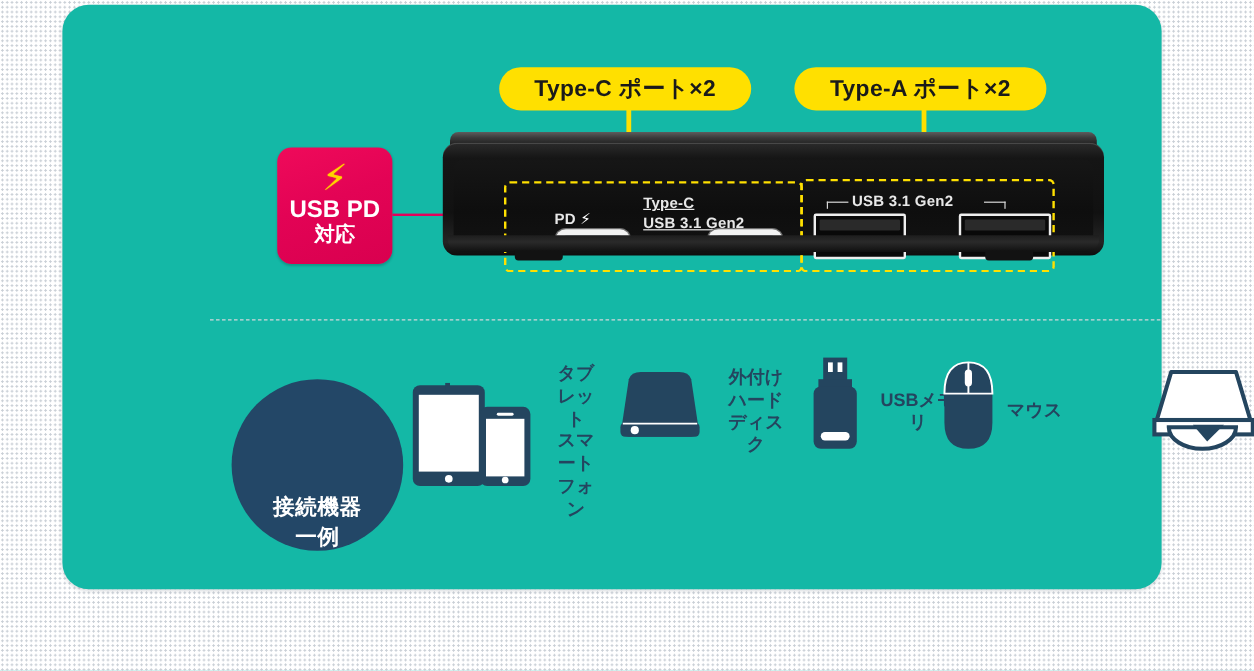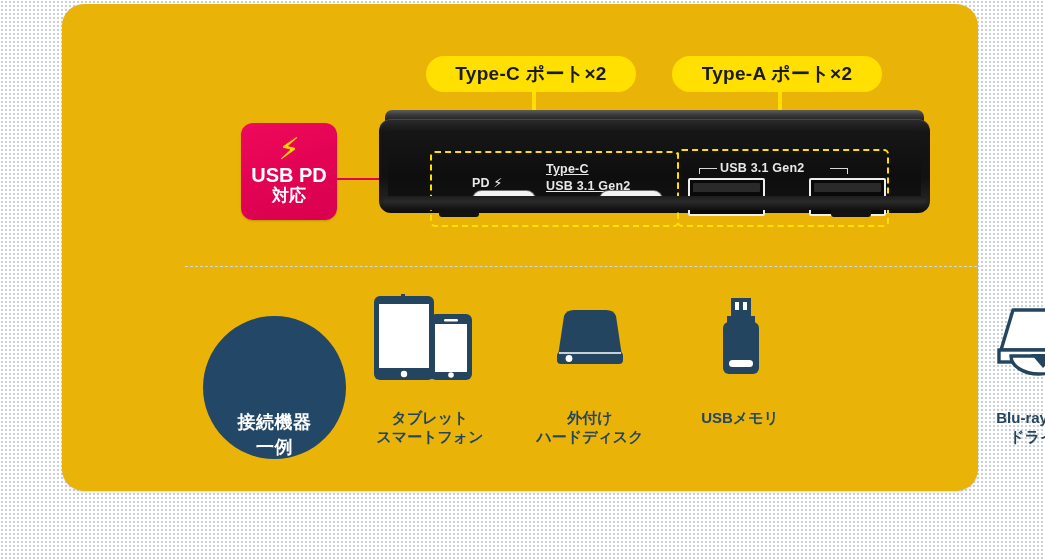--- a/index.html
+++ b/index.html
@@ -6,22 +6,22 @@
   body{
     width:1045px;height:559px;position:relative;overflow:hidden;
     font-family:"Liberation Sans","DejaVu Sans",sans-serif;
     background-color:#ffffff;
     background-image:
       radial-gradient(circle, #c9cfd6 0.9px, rgba(255,255,255,0) 1.1px);
     background-size:4px 4px;
   }
   
   #card{
-    position:absolute;left:62px;top:4px;width:916px;height:487px;
-    background:#eab308;border-radius:22px;
+    position:absolute;left:52px;top:4px;width:916px;height:487px;
+    background:#14b8a6;border-radius:22px;
     box-shadow:0 1px 3px rgba(120,130,140,.28);
   }
   
   .pill{
     position:absolute;background:#ffe000;border-radius:22px;
     color:#1a1a1a;font-weight:bold;font-size:19px;
     display:flex;align-items:center;justify-content:center;
     letter-spacing:.3px;white-space:nowrap;
   }
   #pill-c{left:364px;top:52px;width:210px;height:36px;}
@@ -112,21 +112,21 @@
     border-top:1px dashed #d2d7dc;}
 
   
   #devices{position:absolute;left:123px;top:290px;width:800px;height:170px;}
   #circle{
     position:absolute;left:18px;top:22px;width:143px;height:143px;border-radius:50%;
     background:#234767;color:#fff;font-weight:bold;font-size:18px;line-height:1.35;
     display:flex;flex-direction:column;align-items:center;justify-content:flex-end;
     letter-spacing:.5px;
   }
-  .dev{position:absolute;display:flex;flex-direction:column;align-items:center;gap:16px;}
+  .dev{position:absolute;display:flex;flex-direction:row;align-items:center;}
   .dev .art{height:90px;display:flex;align-items:flex-end;justify-content:center;}
   .dev .cap{margin-top:9px;color:#24455f;font-weight:bold;font-size:15px;
             line-height:1.25;text-align:center;white-space:pre-line;}
   #dev-tablet{left:165px;top:0;width:160px;}
   #dev-hdd{left:325px;top:0;width:160px;}
   #dev-usbmem{left:485px;top:0;width:140px;}
   #dev-mouse{left:600px;top:0;width:120px;}
   #dev-printer{left:690px;top:0;width:120px;}
   #dev-bluray{left:775px;top:0;width:160px;}
 </style>
@@ -249,20 +249,31 @@
           <rect x="30" y="8" width="4" height="8" fill="#ffffff"></rect>
           <rect x="38" y="8" width="4" height="8" fill="#ffffff"></rect>
           <rect x="22" y="22" width="28" height="8" fill="#24455f"></rect>
           <rect x="18" y="28" width="36" height="52" rx="6" fill="#24455f"></rect>
           <rect x="24" y="66" width="24" height="7" rx="3.5" fill="#ffffff"></rect>
         </svg>
       </div>
       <div class="cap">USBメモリ</div>
     </div>
 
+    <div class="dev" id="dev-mouse">
+      <div class="art">
+        <svg width="64" height="90" viewBox="0 0 64 90">
+          <path d="M32 8 Q52 8 52 34 L52 58 Q52 80 32 80 Q12 80 12 58 L12 34 Q12 8 32 8 Z" fill="#24455f"></path>
+          <path d="M32 8 Q52 8 52 34 L12 34 Q12 8 32 8 Z" fill="#24455f" stroke="#ffffff" stroke-width="1.6"></path>
+          <line x1="32" y1="8" x2="32" y2="34" stroke="#ffffff" stroke-width="1.6"></line>
+          <rect x="29" y="14" width="6" height="14" rx="3" fill="#ffffff"></rect>
+        </svg>
+      </div>
+      <div class="cap">マウス</div>
+    </div>
 
 
     <div class="dev" id="dev-bluray">
       <div class="art">
         <svg width="106" height="90" viewBox="0 0 106 90">
           <path d="M26 16 L80 16 L92 56 L14 56 Z" fill="#ffffff" stroke="#24455f" stroke-width="3.4" stroke-linejoin="round"></path>
           <rect x="12" y="56" width="82" height="12" fill="#ffffff" stroke="#24455f" stroke-width="3.4"></rect>
           <path d="M24 62 A28 18 0 0 0 80 62 Z" fill="#ffffff" stroke="#24455f" stroke-width="3.4"></path>
           <path d="M44 60 L70 60 L56 74 Z" fill="#24455f"></path>
         </svg>

